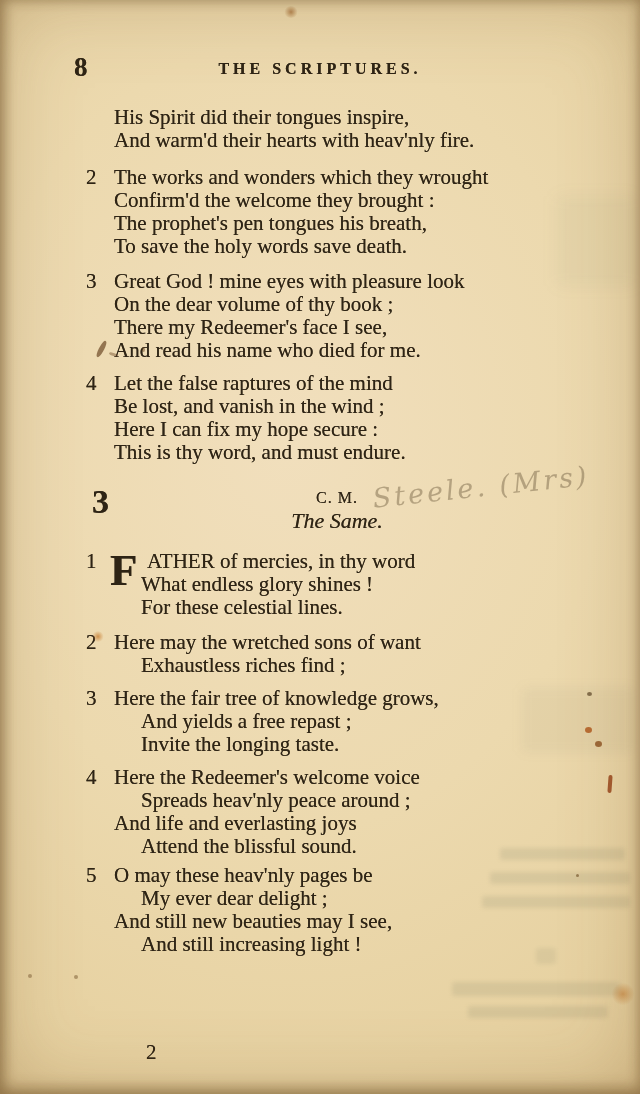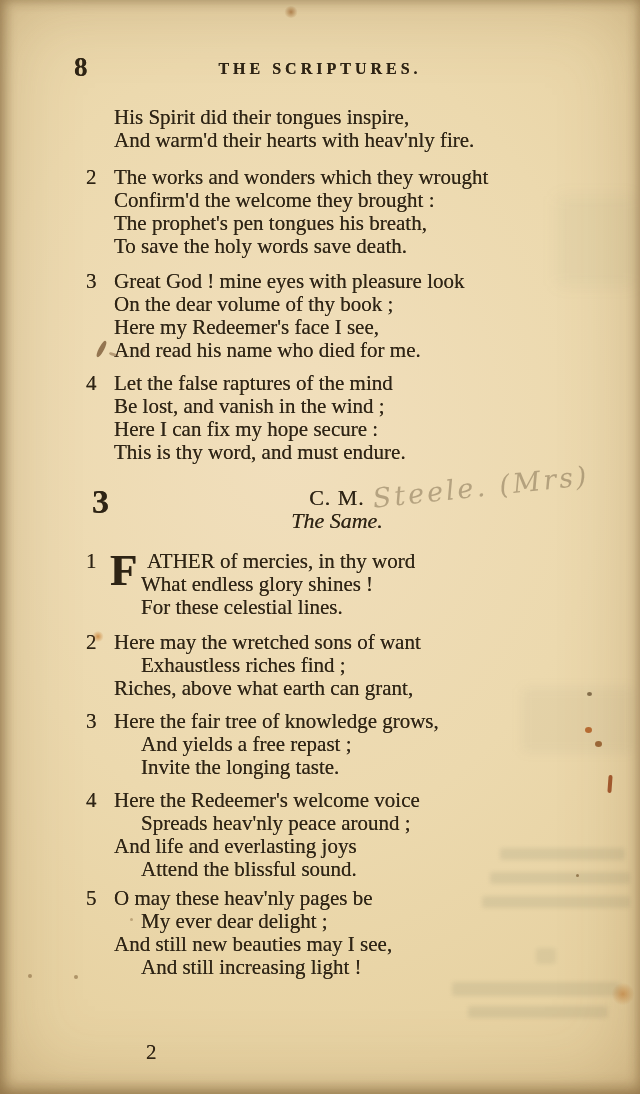--- a/index.html
+++ b/index.html
@@ -38,21 +38,21 @@
     position:absolute;left:72px;top:106px;width:502px;
     font-size:21px;line-height:23px;margin-left:14px;
   }
   .stanza{position:relative;padding-left:28px;}
   .vnum{position:absolute;left:0;top:0;}
   .m14{margin-top:14px;} .m12{margin-top:12px;} .m10{margin-top:10px;} .m6{margin-top:6px;}
   .cm .ind{padding-left:27px;}
 
   .hymn-heading{position:relative;margin-top:22px;height:48px;}
   .hymn-number{position:absolute;left:6px;top:4px;font-size:34px;font-weight:bold;letter-spacing:1px;}
-  .meter{text-align:center;font-size:22px;letter-spacing:1px;}
+  .meter{text-align:center;font-size:16px;letter-spacing:1px;}
   .hymn-title{text-align:center;font-style:italic;font-size:22px;}
   .annotation{
     position:absolute;left:286px;top:-16px;width:320px;
     font-family:"DejaVu Serif", serif;font-style:italic;
     font-size:27px;letter-spacing:3px;color:rgba(133,115,84,.55);
     transform:rotate(-6deg);text-shadow:none;white-space:nowrap;
   }
 
   .drop-stanza{position:relative;}
   .dropcap{position:absolute;left:24px;top:-2px;font-size:45px;line-height:45px;font-weight:bold;}
@@ -107,21 +107,21 @@
       <div class="line">The works and wonders which they wrought</div>
       <div class="line">Confirm'd the welcome they brought :</div>
       <div class="line">The prophet's pen tongues his breath,</div>
       <div class="line">To save the holy words save death.</div>
     </div>
 
     <div class="stanza txt m12">
       <span class="vnum">3</span>
       <div class="line">Great God ! mine eyes with pleasure look</div>
       <div class="line">On the dear volume of thy book ;</div>
-      <div class="line">Here my Redeemer's face I see,</div>
+      <div class="line">There my Redeemer's face I see,</div>
       <div class="line">And read his name who died for me.</div>
     </div>
 
     <div class="stanza txt m10">
       <span class="vnum">4</span>
       <div class="line">Let the false raptures of the mind</div>
       <div class="line">Be lost, and vanish in the wind ;</div>
       <div class="line">Here I can fix my hope secure :</div>
       <div class="line">This is thy word, and must endure.</div>
     </div>
@@ -138,21 +138,20 @@
       <span class="dropcap">F</span>
       <div class="line after-cap">ATHER of mercies, in thy word</div>
       <div class="line ind">What endless glory shines !</div>
       <div class="line ind">For these celestial lines.</div>
     </div>
 
     <div class="stanza txt cm m12">
       <span class="vnum">2</span>
       <div class="line">Here may the wretched sons of want</div>
       <div class="line ind">Exhaustless riches find ;</div>
-      <div class="line">Riches, above what earth can grant,</div>
     </div>
 
     <div class="stanza txt cm m10">
       <span class="vnum">3</span>
       <div class="line">Here the fair tree of knowledge grows,</div>
       <div class="line ind">And yields a free repast ;</div>
       <div class="line ind">Invite the longing taste.</div>
     </div>
 
     <div class="stanza txt cm m10">

